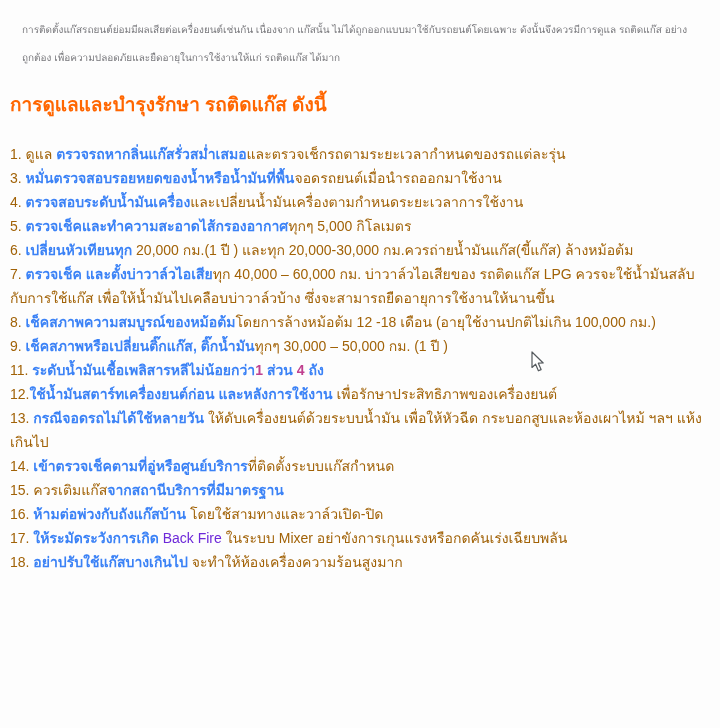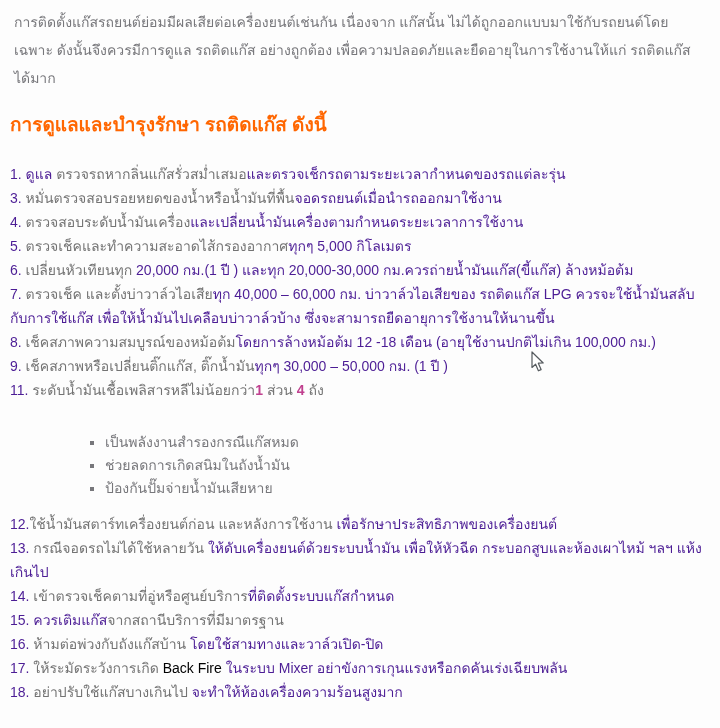--- a/index.html
+++ b/index.html
@@ -5,42 +5,42 @@
   html, body { margin:0; padding:0; }
   body {
     width:720px; height:728px;
     background:#fdfdfd;
     overflow:hidden;
     position:relative;
     font-family:"Liberation Sans","DejaVu Sans",sans-serif;
   }
   .page { padding:4px 12px 0 10px; }
   .intro {
-    margin:4px;
-    font-size:14px;
+    margin:12px;
+    font-size:10px;
     line-height:28px;
     color:#77777b;
   }
   h1.heading {
     margin:18px 0 22px 0;
     font-size:19px;
     line-height:30px;
     font-weight:bold;
     color:#ff6600;
   }
   .list p.item {
     margin:0;
     font-size:14px;
     line-height:24px;
     color:#77777b;
   }
-  .seg-g  { color:#4c1d95; }
-  .seg-p  { color:#737373; font-weight:normal; }
+  .seg-g  { color:#a16207; }
+  .seg-p  { color:#3b82f6; font-weight:bold; }
   .seg-k  { color:#c0408f; font-weight:bold; }
-  .seg-kr { color:#000000;text-align:center; }
+  .seg-kr { color:#6d28d9;text-align:center; }
   ul.bullets {
     list-style:square;
     margin:29px 0 12px 0;
     padding:0 0 0 95px;
     font-size:14px;
     color:#77777b;
   }
   ul.bullets li { line-height:23px; }
   .cursor {
     position:absolute;
@@ -59,25 +59,20 @@
       <p class="item"><span class="seg-g">1. ดูแล </span><span class="seg-p">ตรวจรถหากลิ่นแก๊สรั่วสม่ำเสมอ</span><span class="seg-g">และตรวจเช็กรถตามระยะเวลากำหนดของรถแต่ละรุ่น</span></p>
       <p class="item"><span class="seg-g">3. </span><span class="seg-p">หมั่นตรวจสอบรอยหยดของน้ำหรือน้ำมันที่พื้น</span><span class="seg-g">จอดรถยนต์เมื่อนำรถออกมาใช้งาน</span></p>
       <p class="item"><span class="seg-g">4. </span><span class="seg-p">ตรวจสอบระดับน้ำมันเครื่อง</span><span class="seg-g">และเปลี่ยนน้ำมันเครื่องตามกำหนดระยะเวลาการใช้งาน</span></p>
       <p class="item"><span class="seg-g">5. </span><span class="seg-p">ตรวจเช็คและทำความสะอาดไส้กรองอากาศ</span><span class="seg-g">ทุกๆ 5,000 กิโลเมตร</span></p>
       <p class="item"><span class="seg-g">6. </span><span class="seg-p">เปลี่ยนหัวเทียนทุก</span><span class="seg-g"> 20,000 กม.(1 ปี ) และทุก 20,000-30,000 กม.ควรถ่ายน้ำมันแก๊ส(ขี้แก๊ส) ล้างหม้อต้ม</span></p>
       <p class="item"><span class="seg-g">7. </span><span class="seg-p">ตรวจเช็ค และตั้งบ่าวาล์วไอเสีย</span><span class="seg-g">ทุก 40,000 – 60,000 กม. บ่าวาล์วไอเสียของ รถติดแก๊ส LPG  ควรจะใช้น้ำมันสลับกับการใช้แก๊ส เพื่อให้น้ำมันไปเคลือบบ่าวาล์วบ้าง ซึ่งจะสามารถยืดอายุการใช้งานให้นานขึ้น</span></p>
       <p class="item"><span class="seg-g">8. </span><span class="seg-p">เช็คสภาพความสมบูรณ์ของหม้อต้ม</span><span class="seg-g">โดยการล้างหม้อต้ม 12 -18 เดือน (อายุใช้งานปกติไม่เกิน 100,000 กม.)</span></p>
       <p class="item"><span class="seg-g">9. </span><span class="seg-p">เช็คสภาพหรือเปลี่ยนติ๊กแก๊ส, ติ๊กน้ำมัน</span><span class="seg-g">ทุกๆ 30,000 – 50,000 กม. (1 ปี )</span></p>
       <p class="item"><span class="seg-g">11. </span><span class="seg-p">ระดับน้ำมันเชื้อเพลิสารหลีไม่น้อยกว่า</span><span class="seg-k">1</span><span class="seg-p"> ส่วน </span><span class="seg-k">4</span><span class="seg-p"> ถัง</span></p>
     </div>
-  <ul class="bullets" id="bullet-list">
-      <li>เป็นพลังงานสำรองกรณีแก๊สหมด</li>
-      <li>ช่วยลดการเกิดสนิมในถังน้ำมัน</li>
-      <li>ป้องกันปั๊มจ่ายน้ำมันเสียหาย</li>
-    </ul>
   <div class="list" id="list-b">
       <p class="item"><span class="seg-g">12.</span><span class="seg-p">ใช้น้ำมันสตาร์ทเครื่องยนต์ก่อน และหลังการใช้งาน</span><span class="seg-g"> เพื่อรักษาประสิทธิภาพของเครื่องยนต์</span></p>
       <p class="item"><span class="seg-g">13. </span><span class="seg-p">กรณีจอดรถไม่ได้ใช้หลายวัน</span><span class="seg-g"> ให้ดับเครื่องยนต์ด้วยระบบน้ำมัน เพื่อให้หัวฉีด กระบอกสูบและห้องเผาไหม้ ฯลฯ แห้งเกินไป</span></p>
       <p class="item"><span class="seg-g">14. </span><span class="seg-p">เข้าตรวจเช็คตามที่อู่หรือศูนย์บริการ</span><span class="seg-g">ที่ติดตั้งระบบแก๊สกำหนด</span></p>
       <p class="item"><span class="seg-g">15. ควรเติมแก๊ส</span><span class="seg-p">จากสถานีบริการที่มีมาตรฐาน</span></p>
       <p class="item"><span class="seg-g">16. </span><span class="seg-p">ห้ามต่อพ่วงกับถังแก๊สบ้าน</span><span class="seg-g"> โดยใช้สามทางและวาล์วเปิด-ปิด</span></p>
       <p class="item"><span class="seg-g">17. </span><span class="seg-p">ให้ระมัดระวังการเกิด </span><span class="seg-kr">Back Fire</span><span class="seg-g"> ในระบบ Mixer อย่าขังการเกุนแรงหรือกดคันเร่งเฉียบพลัน</span></p>
       <p class="item"><span class="seg-g">18. </span><span class="seg-p">อย่าปรับใช้แก๊สบางเกินไป</span><span class="seg-g"> จะทำให้ห้องเครื่องความร้อนสูงมาก</span></p>
     </div>
 </div>

